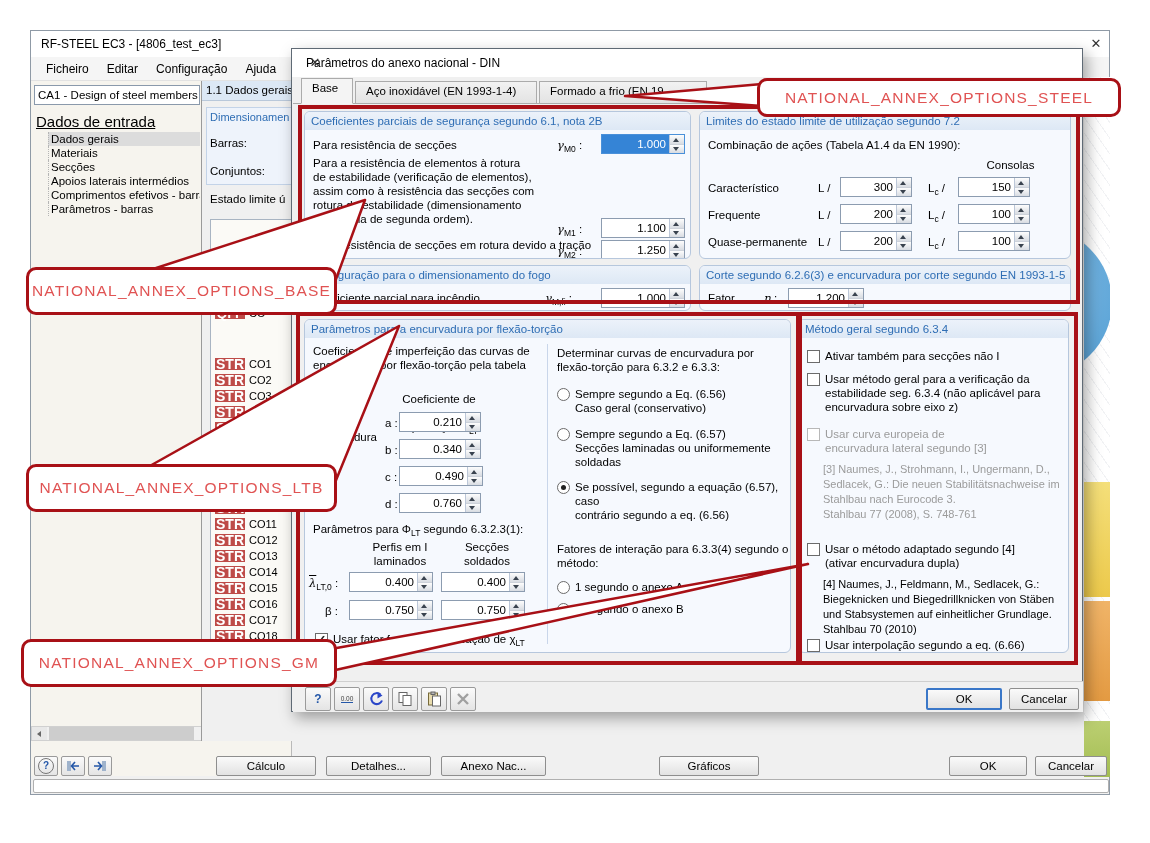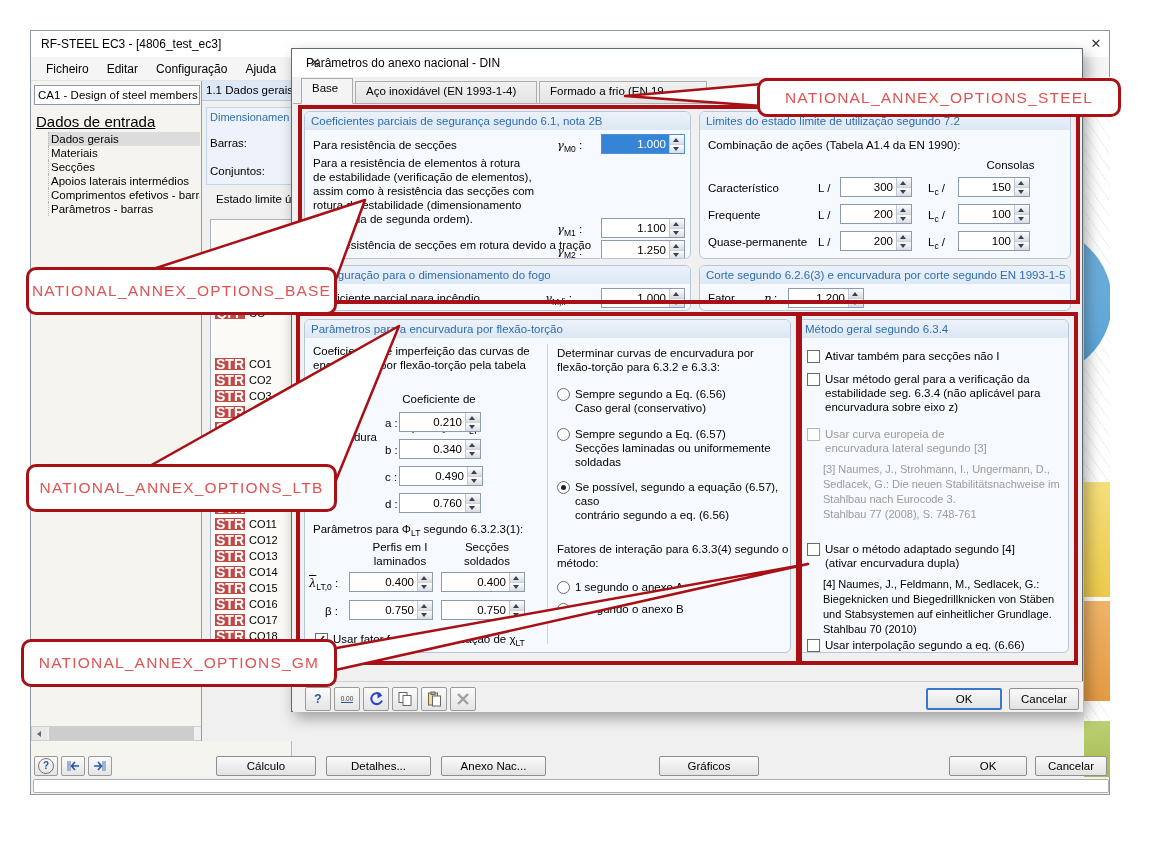--- a/index.html
+++ b/index.html
@@ -138,21 +138,21 @@
       <span class="hthumb"></span>
       <span class="harr r" style="margin-left:auto;"></span>
     </div>
 
     <div id="midpanel" class="abs">
       <div class="abs mid-hdr">1.1 Dados gerais</div>
       <div class="abs dimbox"></div>
       <div class="abs blue-lbl" style="left:8px;top:30px;">Dimensionamen</div>
       <div class="abs" style="left:8px;top:56px;font-size:11.5px;white-space:nowrap;">Barras:</div>
       <div class="abs" style="left:8px;top:84px;font-size:11.5px;white-space:nowrap;">Conjuntos:</div>
-      <div class="abs" style="left:14px;top:112px;font-size:11.5px;white-space:nowrap;">Estado limite ú</div>
+      <div class="abs" style="left:8px;top:112px;font-size:11.5px;white-space:nowrap;">Estado limite ú</div>
       <div class="abs caselist">
         <div class="case-hdr blue-lbl">Casos de ca</div>
         <div>
             <div class="cr">
               <span class="bdg dark">G</span>
               <span class="cl">CC1</span>
             </div>
             <div class="cr">
               <span class="bdg red">Qi F</span>
               <span class="cl">CO</span>

